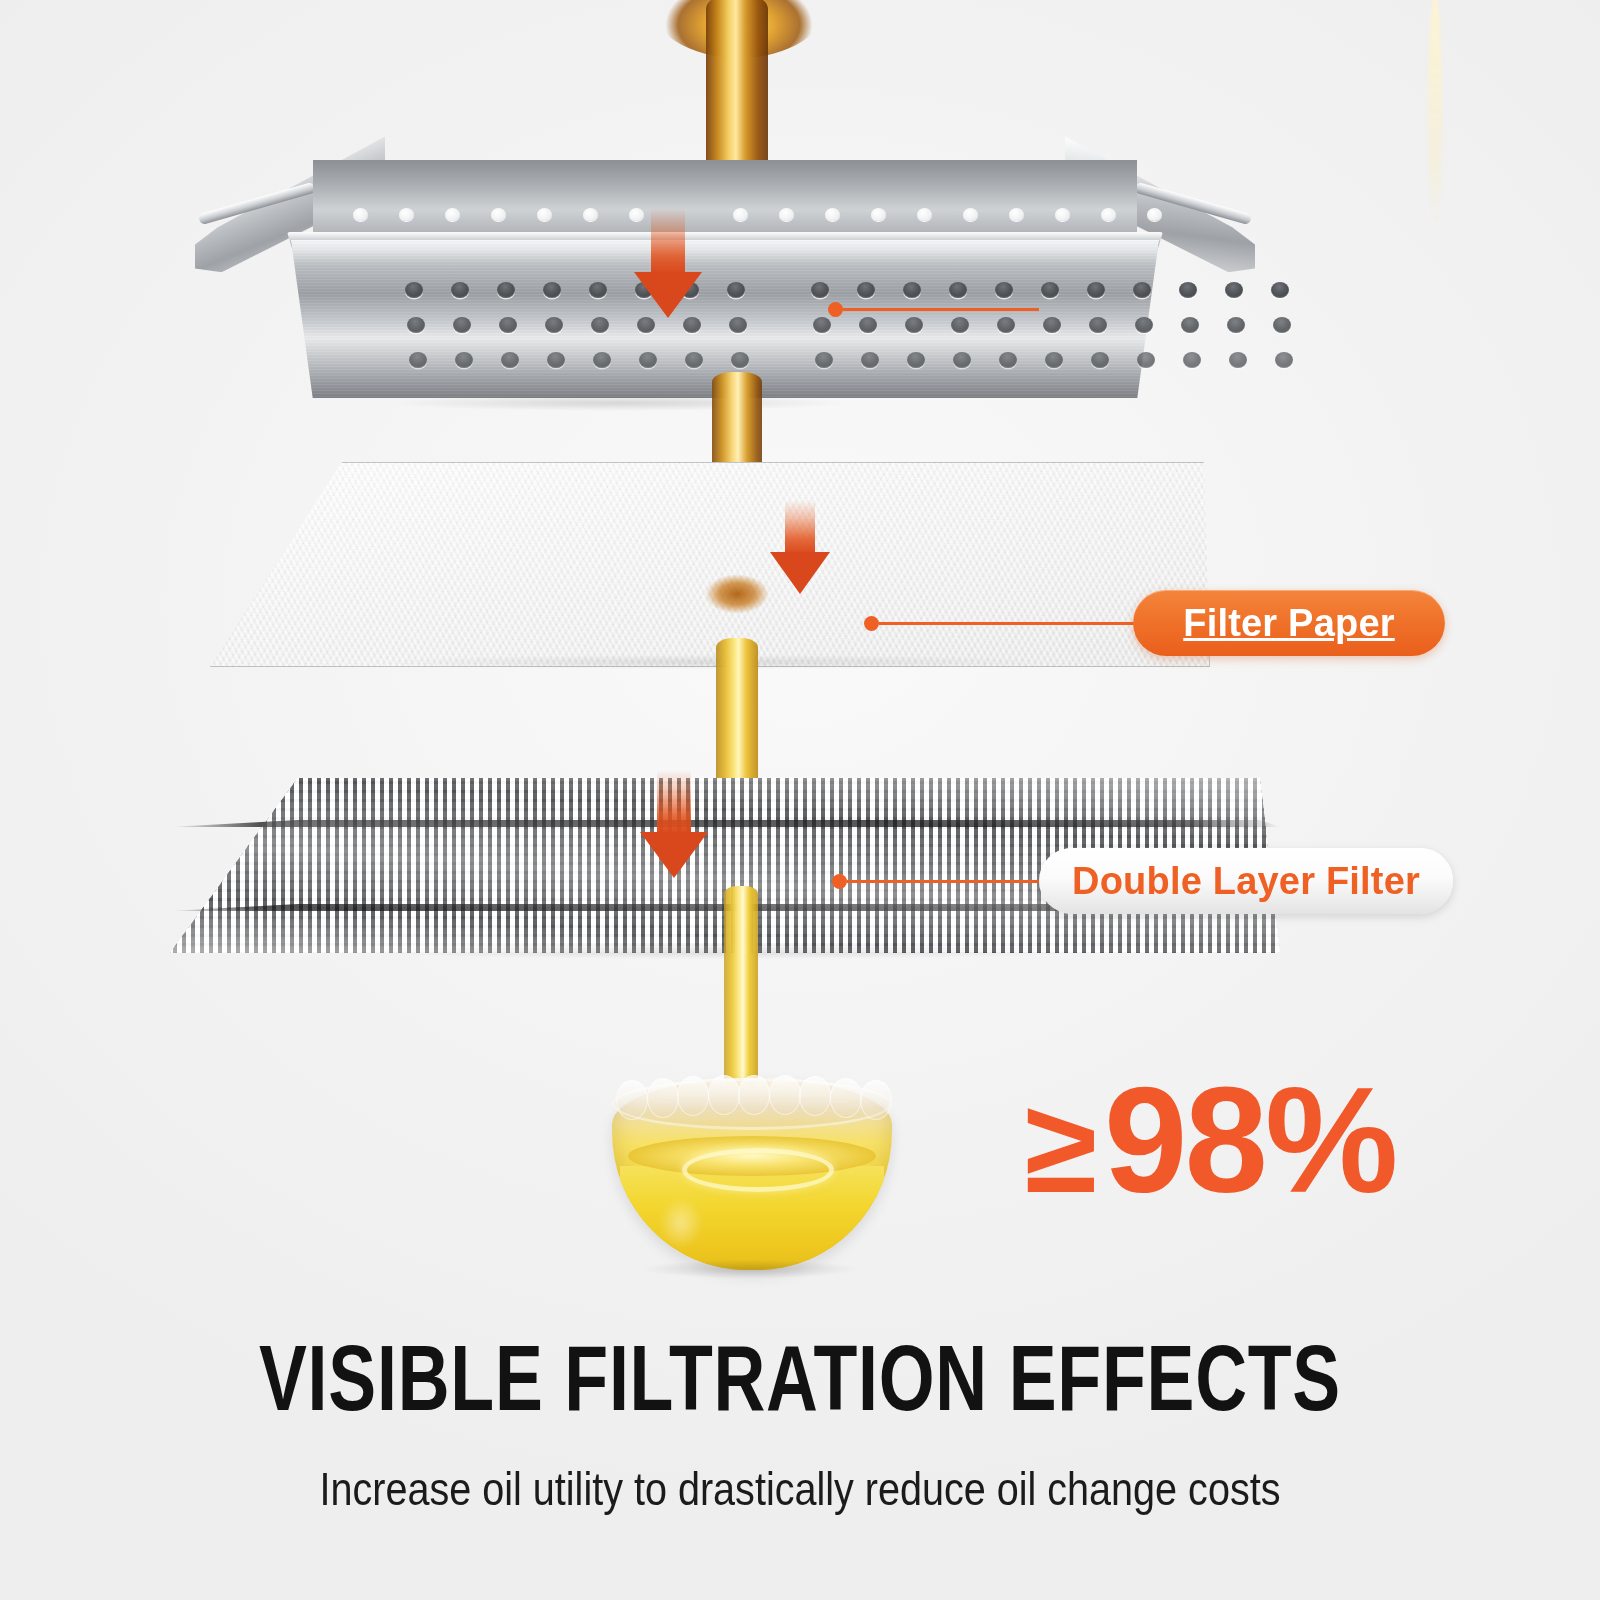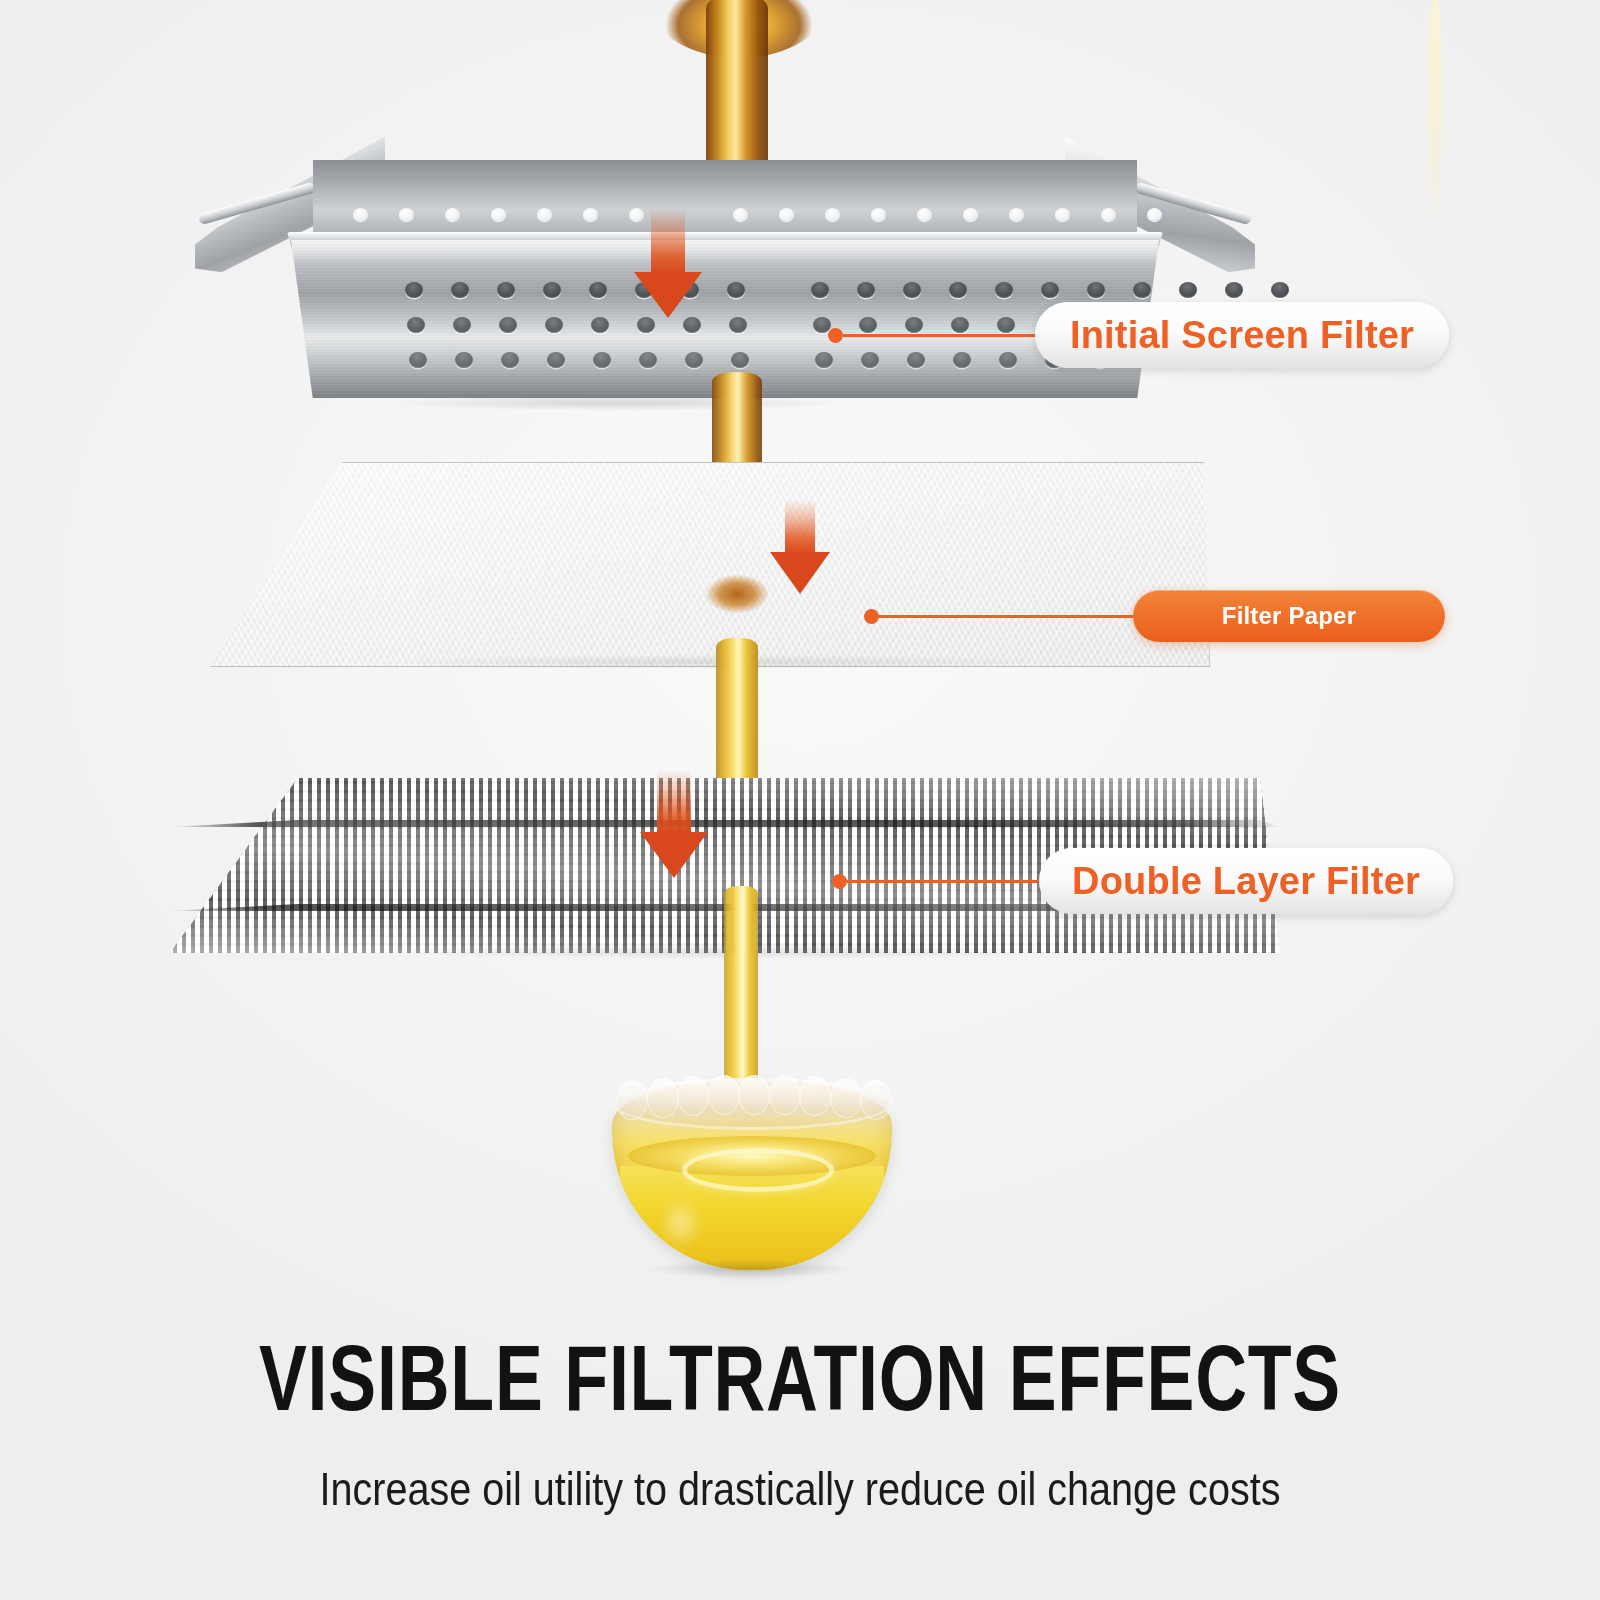--- a/index.html
+++ b/index.html
@@ -272,21 +272,21 @@
     color:#ffffff;
     box-shadow:0 3px 10px rgba(210,90,30,.30), inset 0 1px 0 rgba(255,255,255,.32);
   }
 
   #callout-1{left:828px;top:302px;}
   #callout-1 .lead-line{width:196px;}
   #callout-1 .pill{width:414px;height:66px;font-size:38px;margin-left:-4px;}
 
   #callout-2{left:864px;top:590px;}
   #callout-2 .lead-line{width:258px;}
-  #callout-2 .pill{width:312px;height:52px;font-size:24px;margin-left:-4px;}
+  #callout-2 .pill{width:312px;height:66px;font-size:38px;margin-left:-4px;text-decoration:underline;}
 
   #callout-3{left:832px;top:848px;}
   #callout-3 .lead-line{width:196px;}
   #callout-3 .pill{width:414px;height:66px;font-size:38px;margin-left:-4px;}
 
   
   .bowl-wrap{position:absolute;left:612px;top:1062px;width:280px;height:212px;}
   .bowl-glass{
     position:absolute;left:0;top:16px;width:280px;height:192px;
     border-radius:50% 50% 48% 48% / 24% 24% 72% 72%;
@@ -527,34 +527,36 @@
         <i style="left: 187px; top: -1.53553px;"></i>
         <i style="left: 217.5px; top: 0.0865828px;"></i>
         <i style="left: 248px; top: 2px;"></i>
       </div>
   </div>
   <div class="bowl-shadow"></div>
 
   <div class="callout" id="callout-1">
     <span class="lead-dot"></span>
     <span class="lead-line"></span>
-    <span class="pill light">Initial Screen Filter</span>
   </div>
 
   <div class="callout" id="callout-2">
     <span class="lead-dot"></span>
     <span class="lead-line"></span>
     <span class="pill solid">Filter Paper</span>
   </div>
 
   <div class="callout" id="callout-3">
     <span class="lead-dot"></span>
     <span class="lead-line"></span>
     <span class="pill light">Double Layer Filter</span>
   </div>
 
   <div class="eff">
+    <div class="eff-value">
+      <span class="ge">≥</span><span>98%</span>
+    </div>
   </div>
 
   <div class="headline">VISIBLE FILTRATION EFFECTS</div>
   <div class="subline">Increase oil utility to drastically reduce oil change costs</div>
 
 </div>
 
 </body></html>

